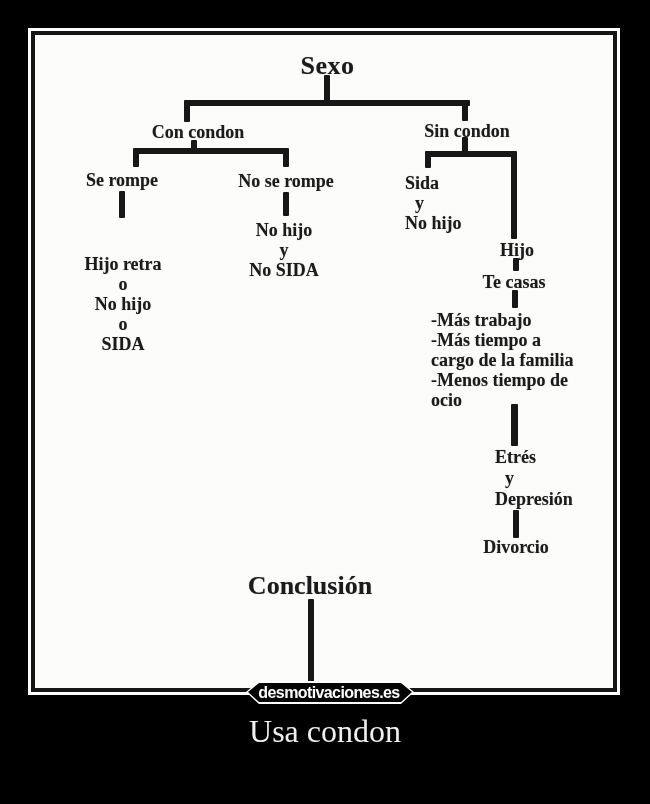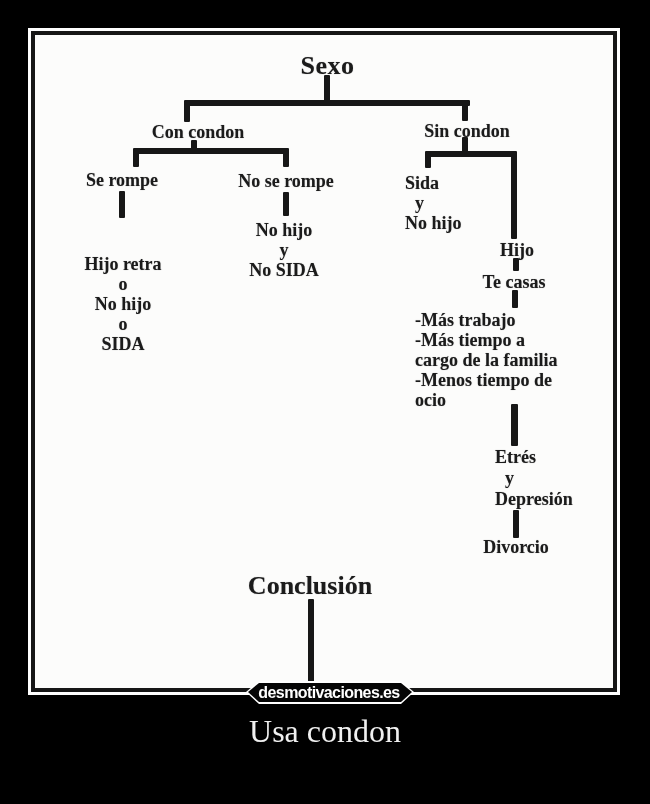--- a/index.html
+++ b/index.html
@@ -92,21 +92,21 @@
           <div class="fl-line">Sida</div>
           <div class="fl-line indent">y</div>
           <div class="fl-line">No hijo</div>
         </div>
 
         <div class="node" style="left:457px;top:240px;width:120px;">Hijo</div>
         <div class="v" style="left:513px;top:258px;height:13px;"></div>
         <div class="node" style="left:454px;top:272px;width:120px;">Te casas</div>
         <div class="v" style="left:512px;top:290px;height:18px;"></div>
 
-        <div class="block left" style="left:415px;top:310px;width:190px;">
+        <div class="block left" style="left:431px;top:310px;width:190px;">
           <div class="fl-line">-Más trabajo</div>
           <div class="fl-line">-Más tiempo a</div>
           <div class="fl-line">cargo de la familia</div>
           <div class="fl-line">-Menos tiempo de</div>
           <div class="fl-line">ocio</div>
         </div>
 
         <div class="v" style="left:511px;top:404px;height:42px;width:7px;"></div>
         <div class="block left lh21" style="left:495px;top:447px;width:110px;">
           <div class="fl-line">Etrés</div>

